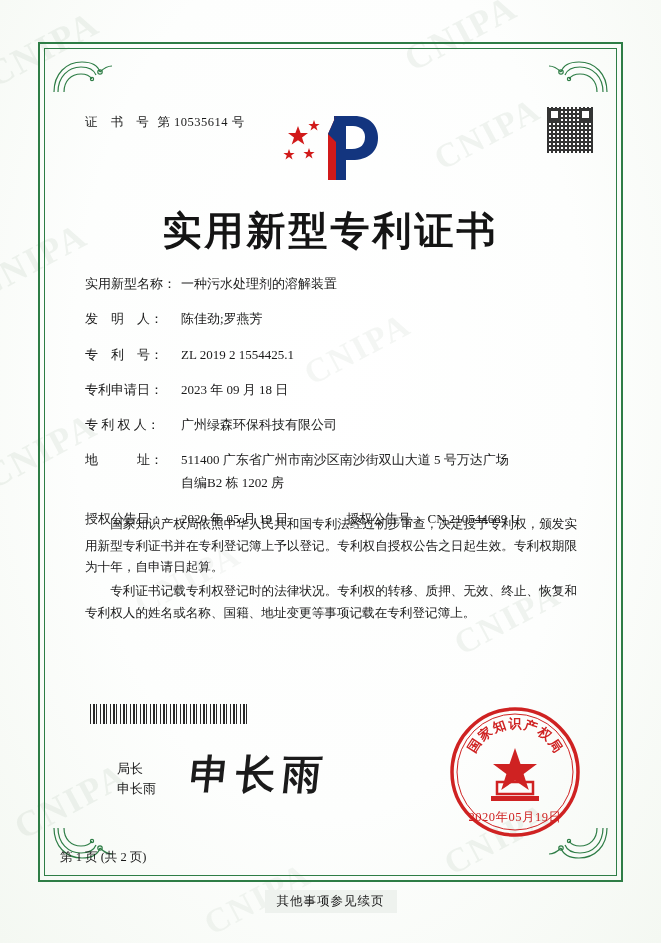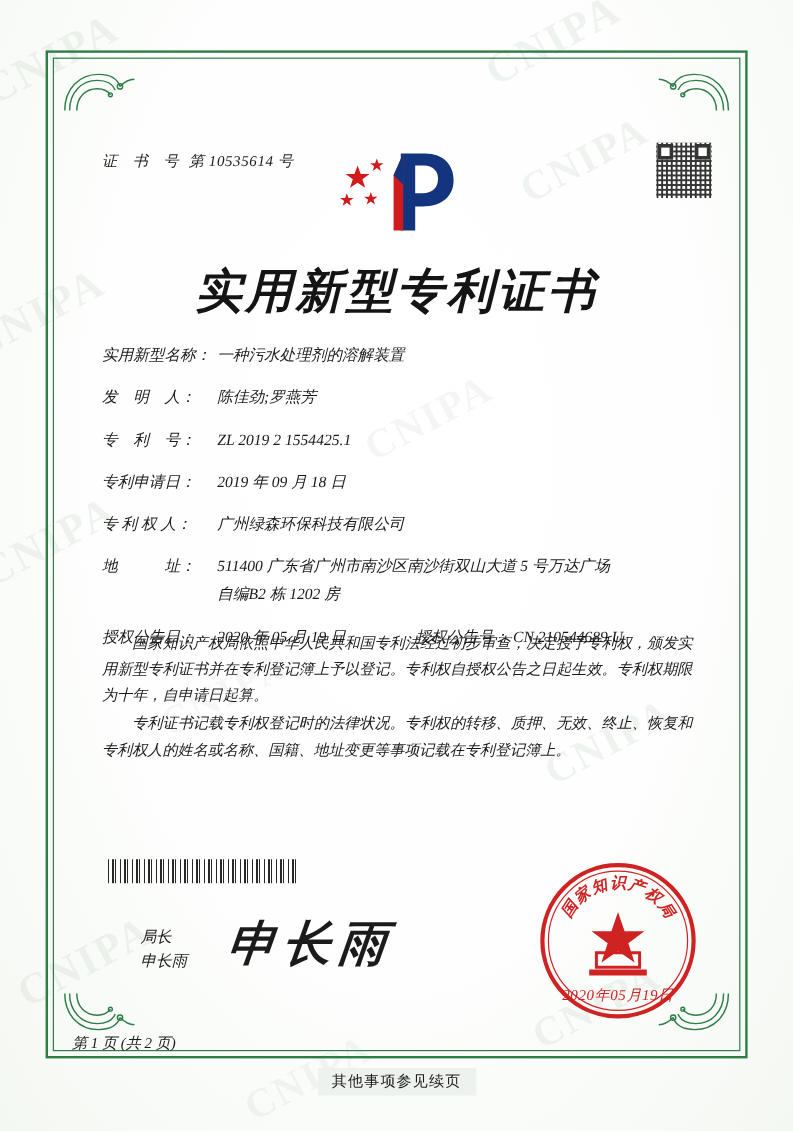--- a/index.html
+++ b/index.html
@@ -69,22 +69,22 @@
   }
   .corner svg { width: 100%; height: 100%; display: block; }
   .corner.tl { left: 52px;  top: 54px; }
   .corner.tr { left: 547px; top: 54px; transform: scaleX(-1); }
   .corner.bl { left: 52px;  top: 826px; transform: scaleY(-1); }
   .corner.br { left: 547px; top: 826px; transform: scale(-1,-1); }
 
   
   .content {
     position: absolute;
-    left: 60px; top: 76px;
-    width: 541px; height: 800px; font-style: italic;
+    left: 60px; top: 64px;
+    width: 541px; height: 800px;
   }
 
   .cert-no {
     position: absolute;
     left: 25px; top: 50px;
     font-size: 12.5px;
     letter-spacing: 0.5px;
     font-family: "Liberation Serif", serif;
   }
   .cert-no .lbl { letter-spacing: 5px; }
@@ -347,21 +347,21 @@
         <div class="fvalue">陈佳劲;罗燕芳</div>
       </div>
 
       <div class="frow">
         <div class="flabel">专　利　号：</div>
         <div class="fvalue">ZL 2019 2 1554425.1</div>
       </div>
 
       <div class="frow">
         <div class="flabel">专利申请日：</div>
-        <div class="fvalue">2019 年 09 月 18 日</div>
+        <div class="fvalue">2023 年 09 月 18 日</div>
       </div>
 
       <div class="frow">
         <div class="flabel">专 利 权 人：</div>
         <div class="fvalue">广州绿森环保科技有限公司</div>
       </div>
 
       <div class="frow tight">
         <div class="flabel">地　　　址：</div>
         <div class="fvalue">511400 广东省广州市南沙区南沙街双山大道 5 号万达广场</div>

